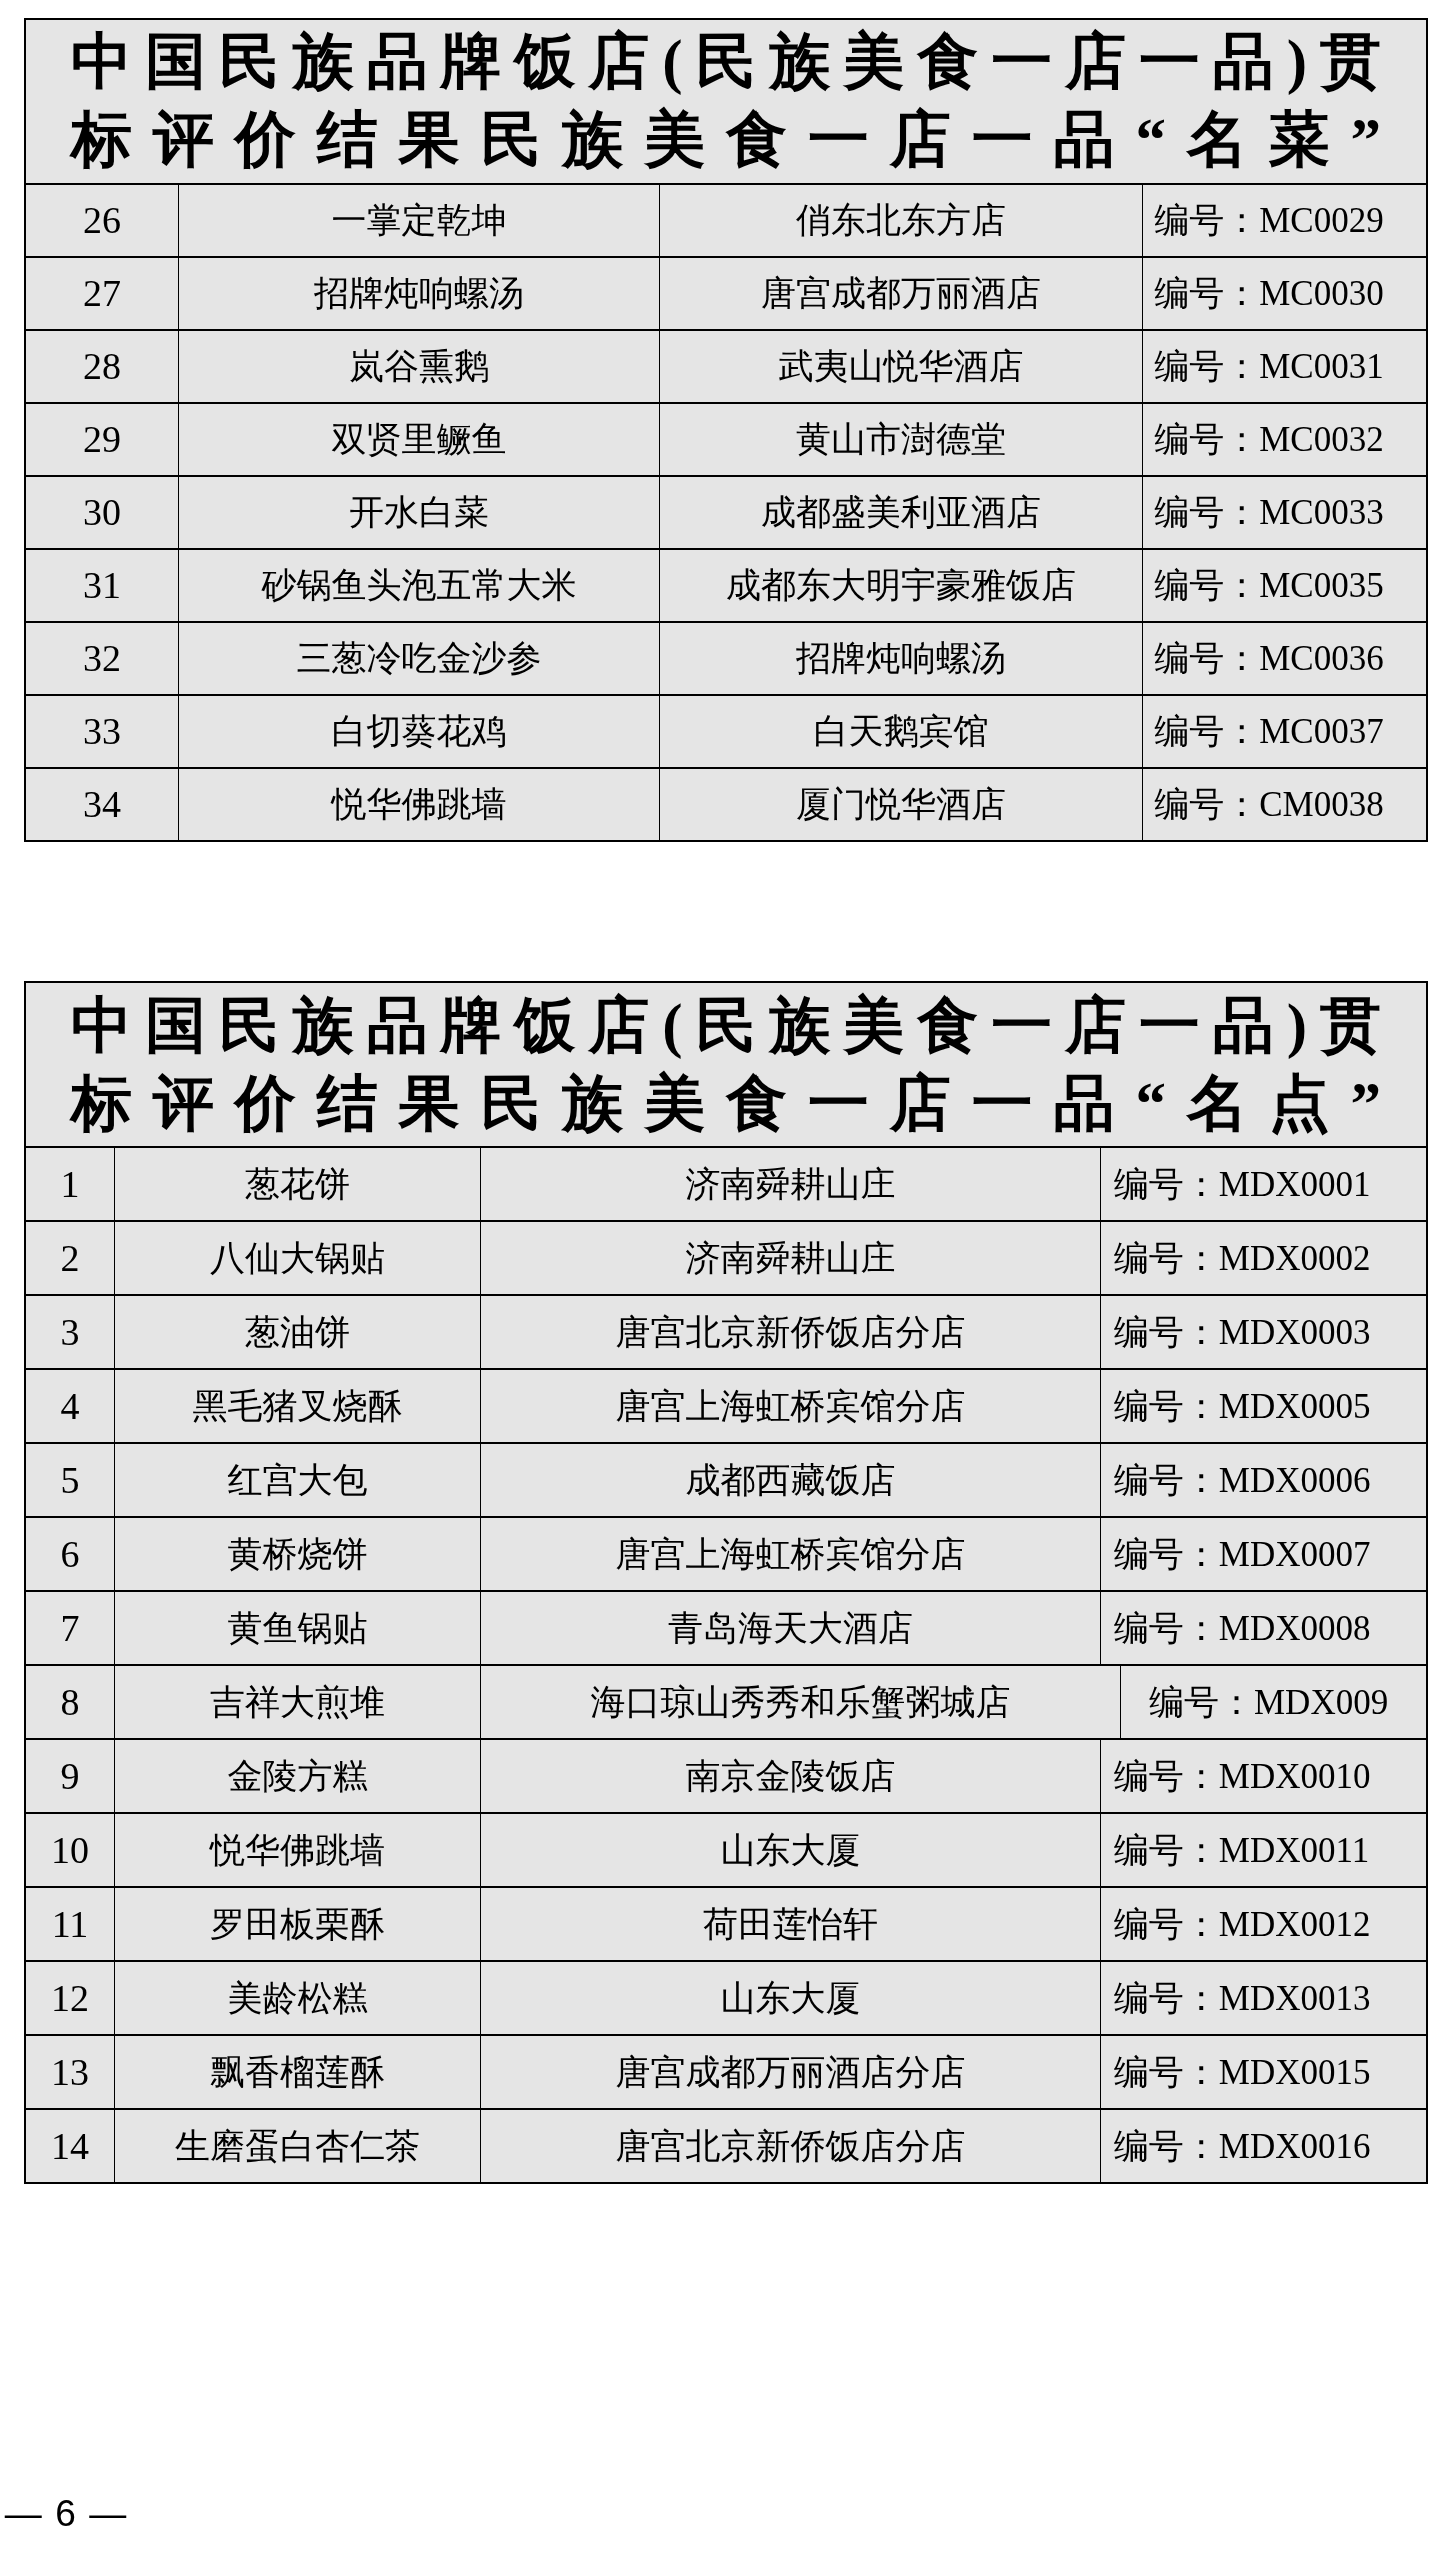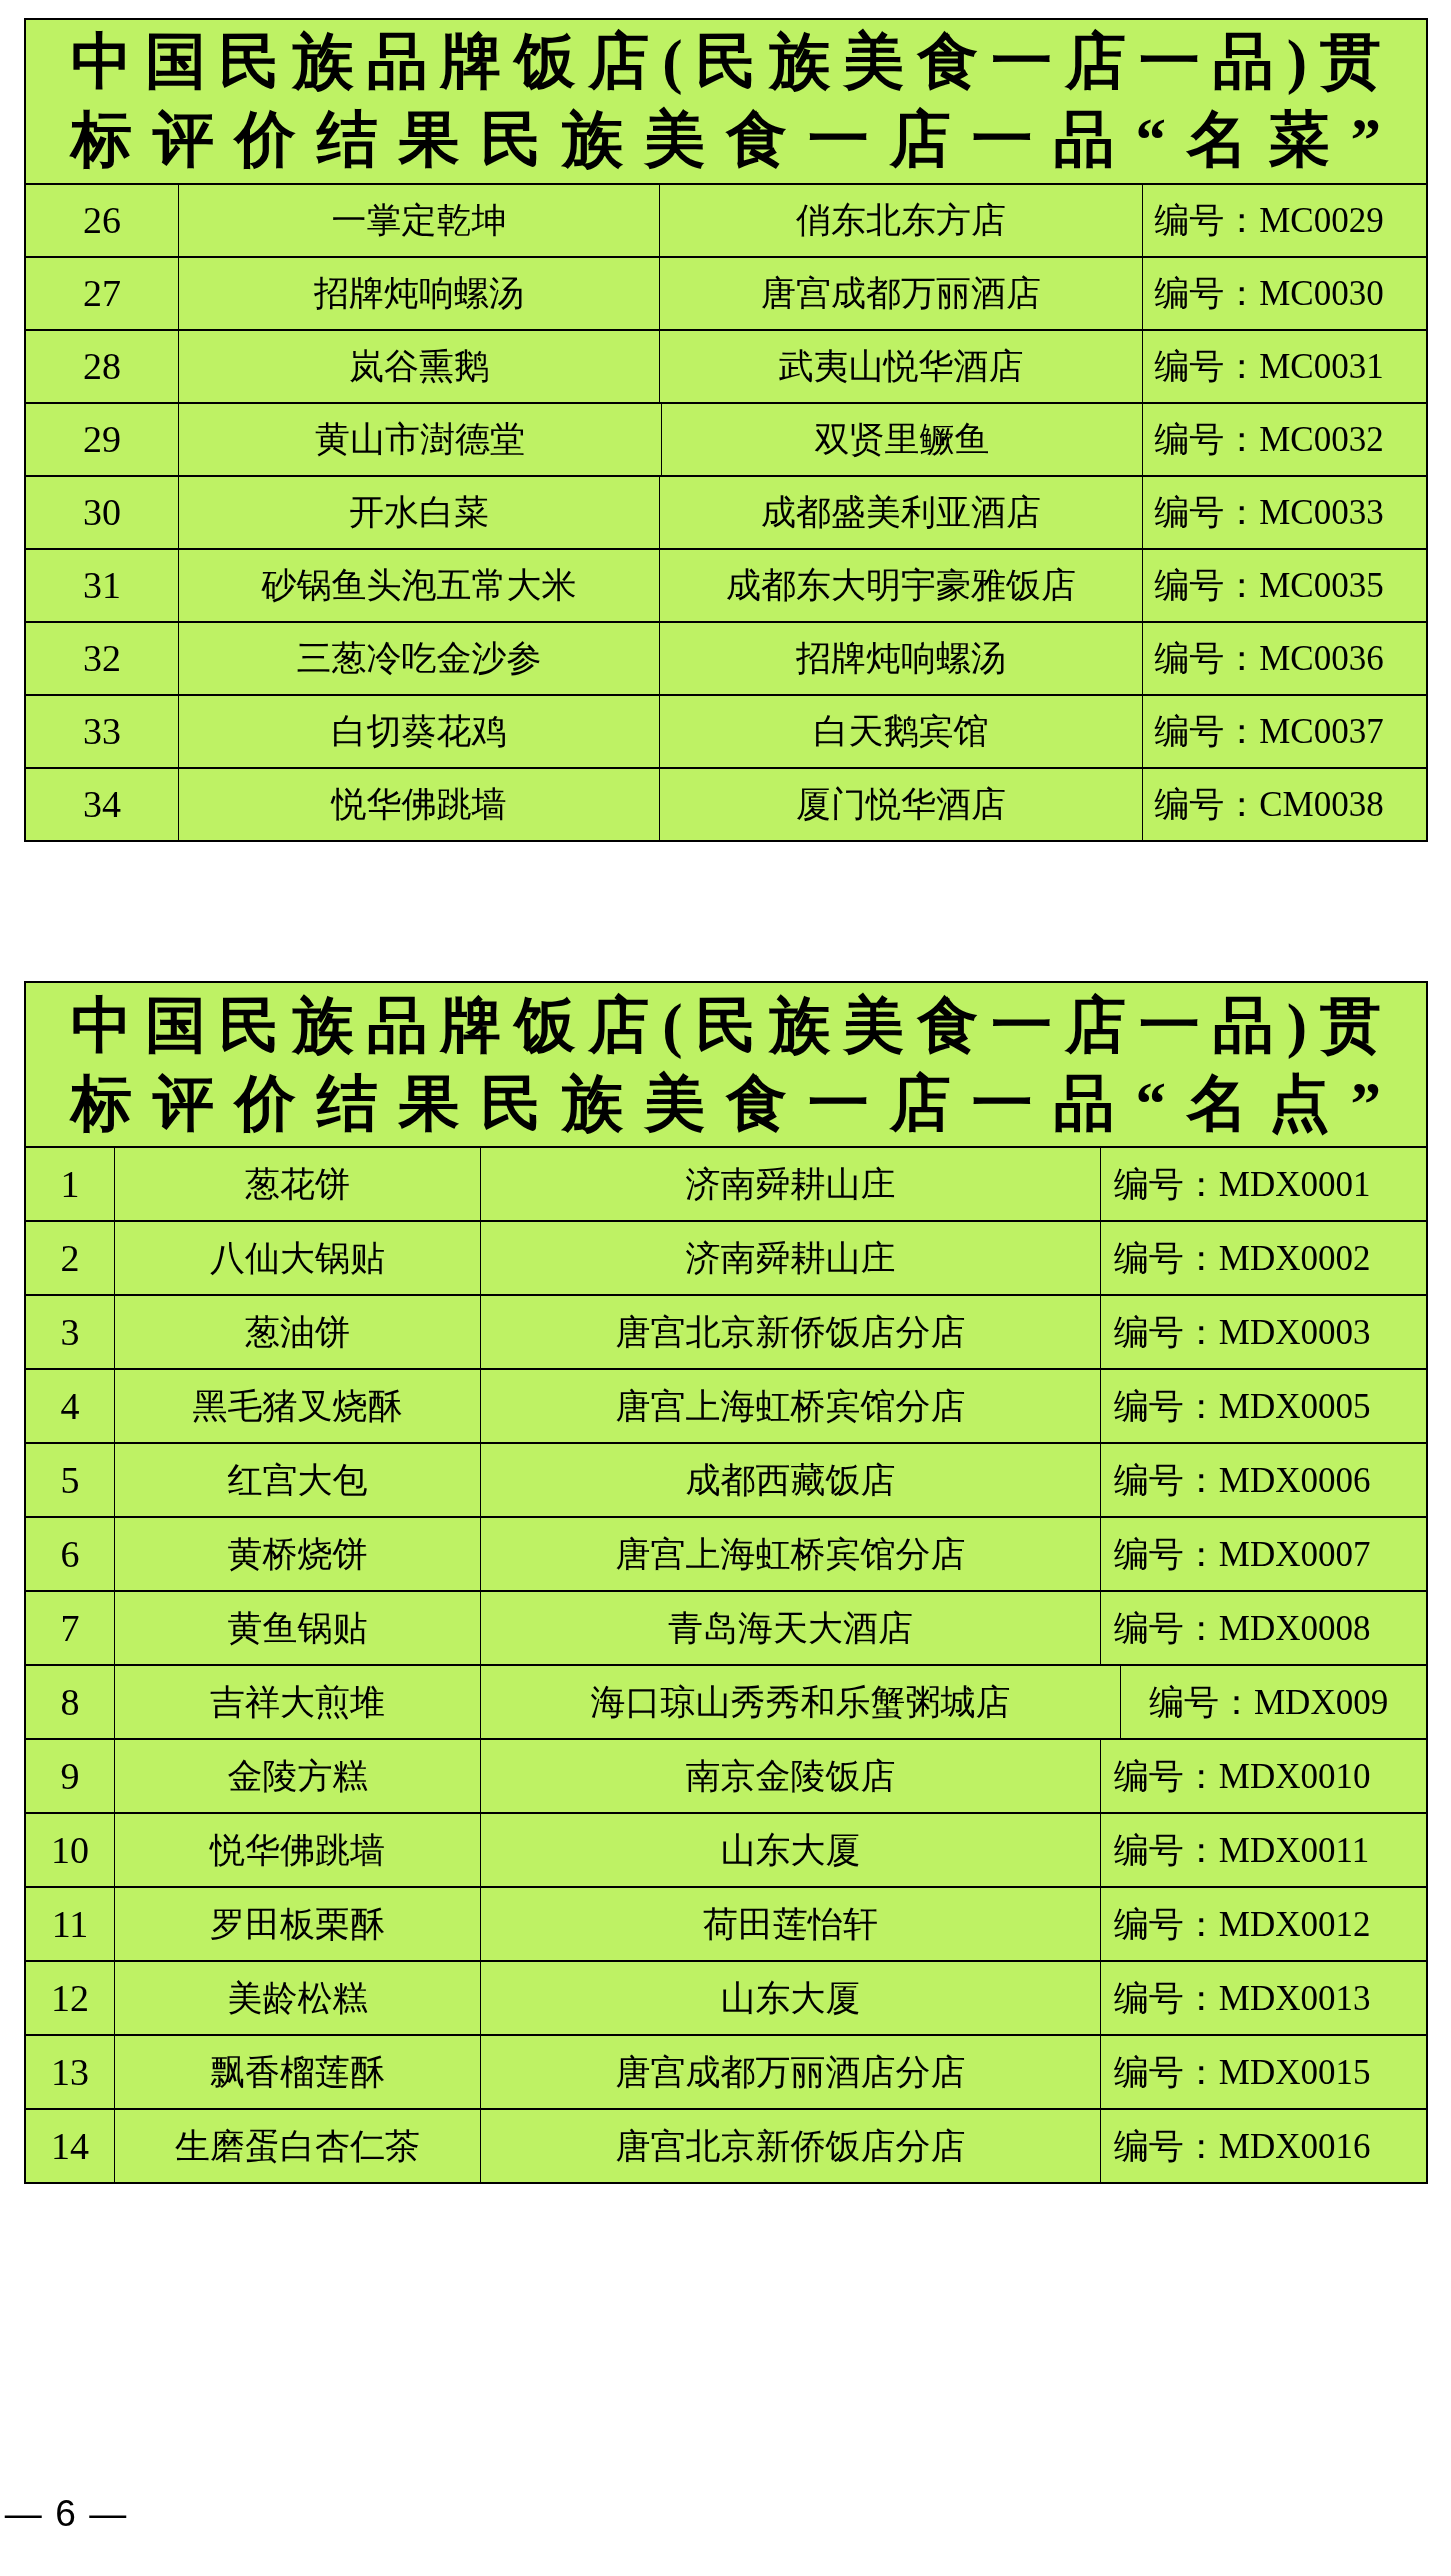--- a/index.html
+++ b/index.html
@@ -11,21 +11,21 @@
     background: #ffffff;
     color: #000000;
     font-family: "Liberation Serif", serif;
     overflow: hidden;
   }
   .doc-table {
     position: absolute;
     left: 24px;
     width: 1404px;
     border: 2.4px solid #000000;
-    background: #bef264;
+    background: #e5e5e5;
   }
   .doc-table.t1 { top: 17.6px; }
   .doc-table.t2 { top: 981px; }
 
   .t-header {
     height: 163px;
     display: flex;
     flex-direction: column;
     justify-content: center;
     padding: 0 45px;
@@ -107,22 +107,22 @@
           <div class="cell c-code">编号：MC0030</div>
         </div>
         <div class="trow">
           <div class="cell c-num">28</div>
           <div class="cell c-dish">岚谷熏鹅</div>
           <div class="cell c-shop">武夷山悦华酒店</div>
           <div class="cell c-code">编号：MC0031</div>
         </div>
         <div class="trow">
           <div class="cell c-num">29</div>
+          <div class="cell c-dish">双贤里鳜鱼</div>
           <div class="cell c-shop">黄山市澍德堂</div>
-          <div class="cell c-dish">双贤里鳜鱼</div>
           <div class="cell c-code">编号：MC0032</div>
         </div>
         <div class="trow">
           <div class="cell c-num">30</div>
           <div class="cell c-dish">开水白菜</div>
           <div class="cell c-shop">成都盛美利亚酒店</div>
           <div class="cell c-code">编号：MC0033</div>
         </div>
         <div class="trow">
           <div class="cell c-num">31</div>

